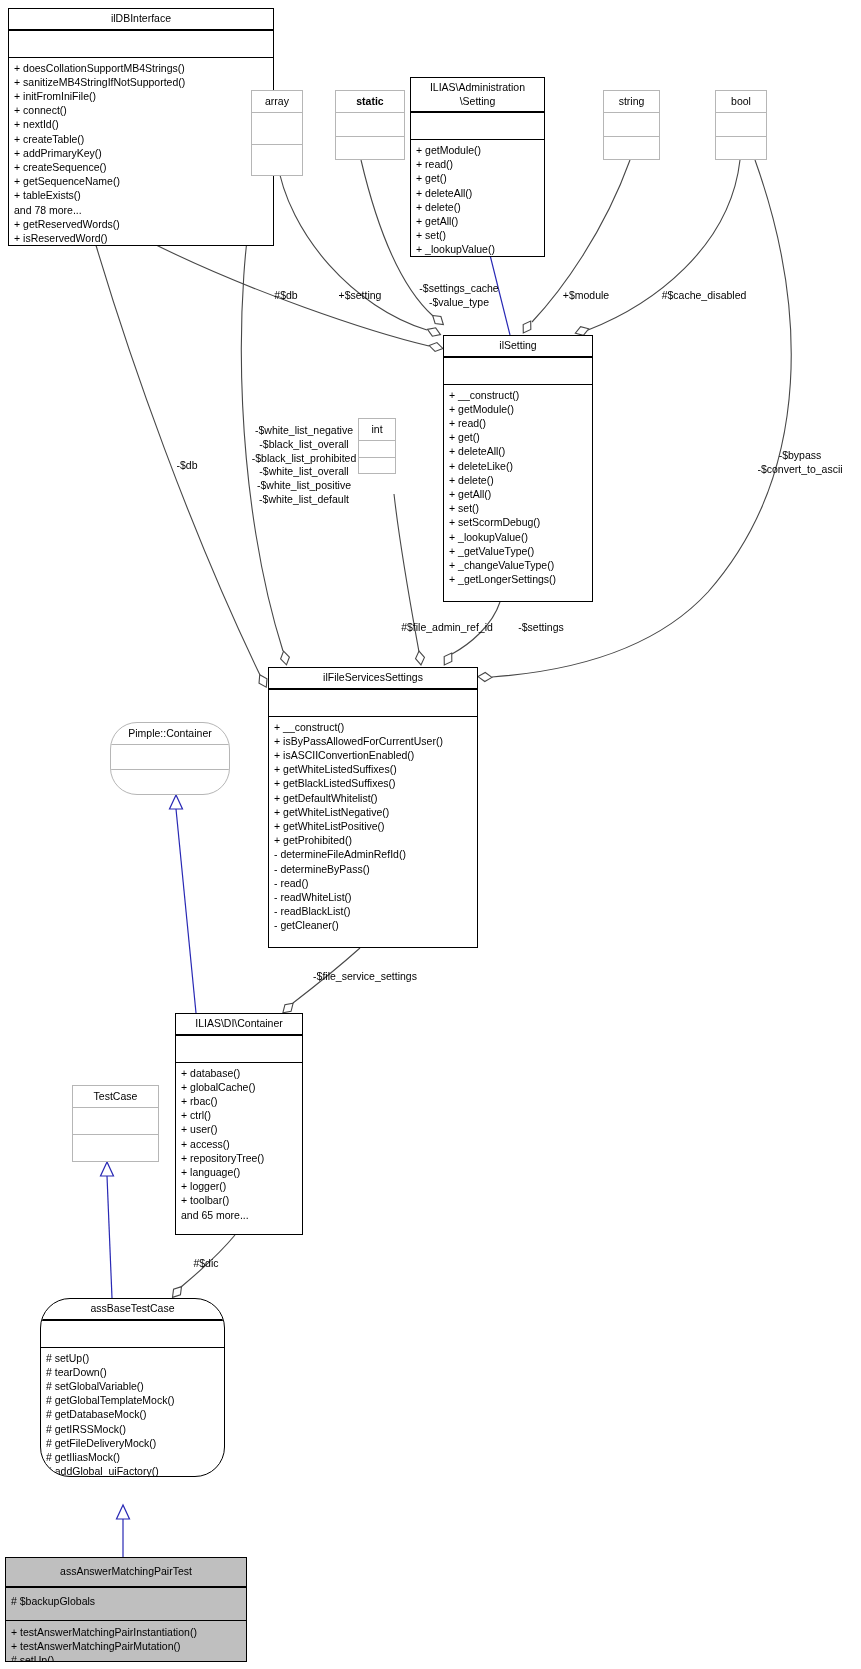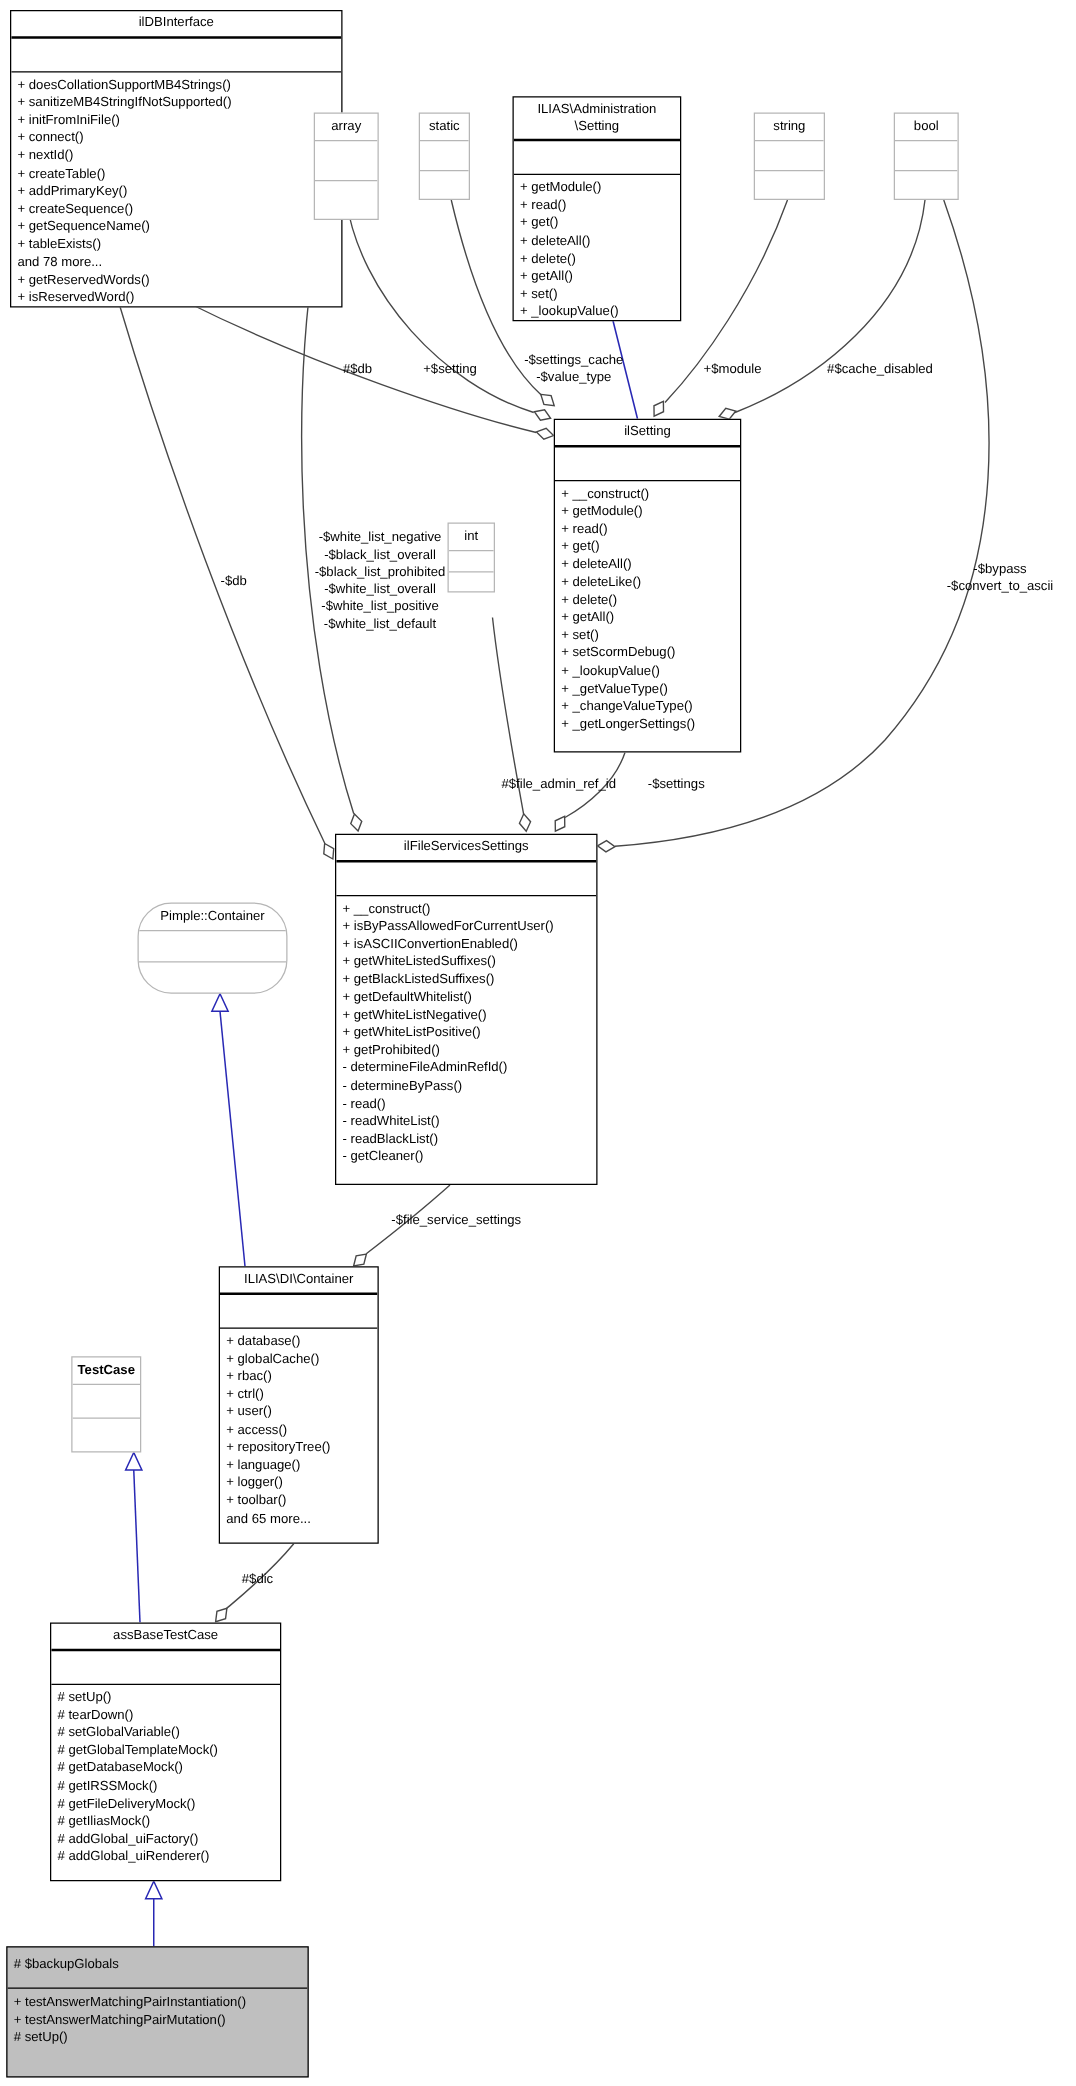--- a/index.html
+++ b/index.html
@@ -136,21 +136,21 @@
           <div class="m">+ _lookupValue()</div>
         </div>
       </div>
       <div class="uml-class gray" style="left: 251px; top: 90px; width: 52px; height: 86px;">
         <div class="title">
           <div>array</div>
         </div>
         <div class="row"></div>
         <div class="row"></div>
       </div>
-      <div class="uml-class gray" style="left: 335px; top: 90px; width: 41px; height: 70px;">
+      <div class="uml-class gray" style="left: 335px; top: 90px; width: 70px; height: 70px; font-weight: bold;">
         <div class="title">
           <div>static</div>
         </div>
         <div class="row"></div>
         <div class="row"></div>
       </div>
       <div class="uml-class gray" style="left: 603px; top: 90px; width: 57px; height: 70px;">
         <div class="title">
           <div>string</div>
         </div>
@@ -235,46 +235,49 @@
           <div class="m">+ ctrl()</div>
           <div class="m">+ user()</div>
           <div class="m">+ access()</div>
           <div class="m">+ repositoryTree()</div>
           <div class="m">+ language()</div>
           <div class="m">+ logger()</div>
           <div class="m">+ toolbar()</div>
           <div class="m">and 65 more...</div>
         </div>
       </div>
-      <div class="uml-class gray" style="left: 57px; top: 1085px; width: 56px; height: 77px; font-weight: bold;">
+      <div class="uml-class gray" style="left: 72px; top: 1085px; width: 87px; height: 77px;">
         <div class="title">
           <div>TestCase</div>
         </div>
         <div class="row"></div>
         <div class="row"></div>
       </div>
-      <div class="uml-class normal" style="left: 40px; top: 1298px; width: 185px; height: 207px;">
+      <div class="uml-class normal" style="left: 40px; top: 1298px; width: 185px; height: 179px; border-radius: 30px;">
         <div class="title">
           <div>assBaseTestCase</div>
         </div>
         <div class="attrs"></div>
         <div class="methods">
           <div class="m"># setUp()</div>
           <div class="m"># tearDown()</div>
           <div class="m"># setGlobalVariable()</div>
           <div class="m"># getGlobalTemplateMock()</div>
           <div class="m"># getDatabaseMock()</div>
           <div class="m"># getIRSSMock()</div>
           <div class="m"># getFileDeliveryMock()</div>
           <div class="m"># getIliasMock()</div>
           <div class="m"># addGlobal_uiFactory()</div>
           <div class="m"># addGlobal_uiRenderer()</div>
         </div>
       </div>
       <div class="uml-class highlight" style="left: 5px; top: 1557px; width: 242px; height: 105px;">
+        <div class="title">
+          <div>assAnswerMatchingPairTest</div>
+        </div>
         <div class="attrs">
           <div class="a"># $backupGlobals</div>
         </div>
         <div class="methods">
           <div class="m">+ testAnswerMatchingPairInstantiation()</div>
           <div class="m">+ testAnswerMatchingPairMutation()</div>
           <div class="m"># setUp()</div>
         </div>
       </div>
     </div>

